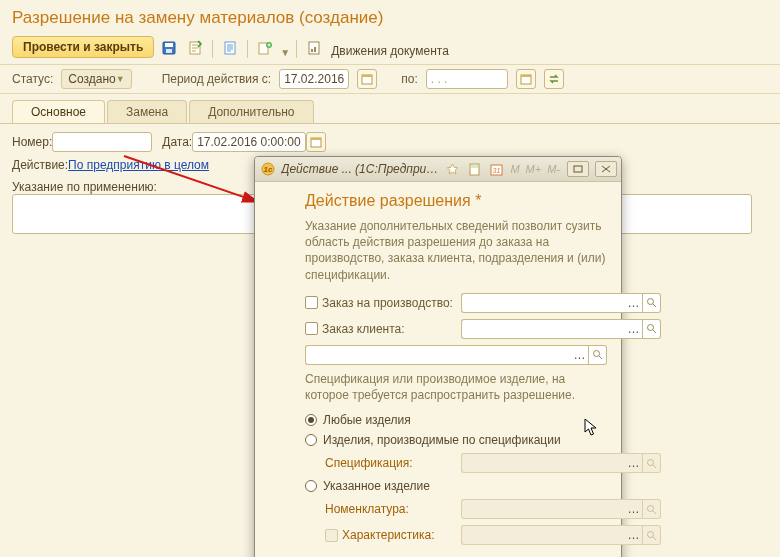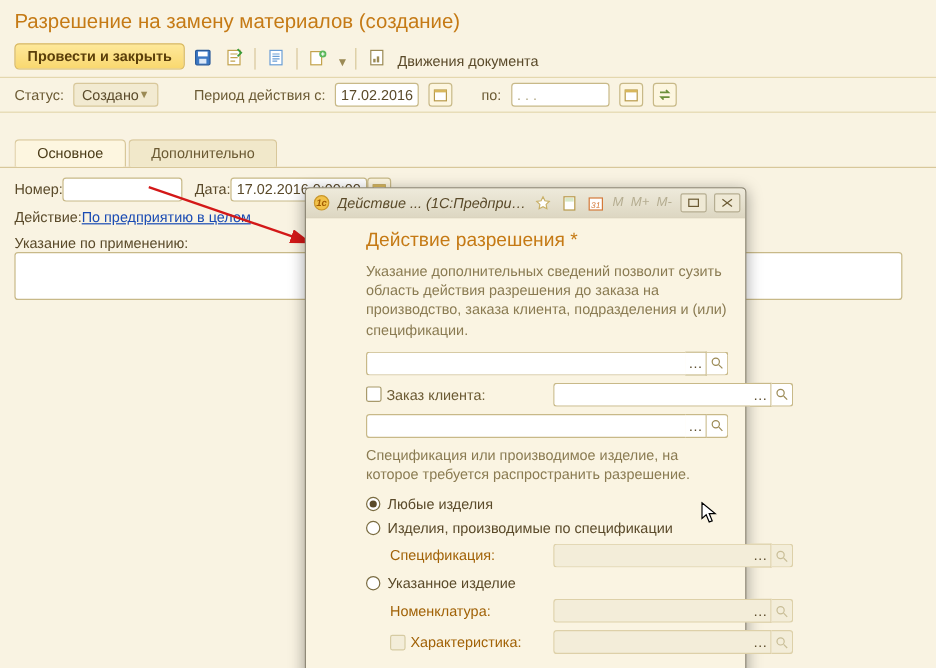--- a/index.html
+++ b/index.html
@@ -98,21 +98,20 @@
   }
   .tab {
     background: #f1e8ca;
     border: 1px solid #d8c79a;
     border-bottom: none;
     border-radius: 4px 4px 0 0;
     padding: 4px 18px;
     font-size: 12px;
     color: #6b5a33;
     cursor: pointer;
-    margin-top: 16px;
   }
   .tab.active {
     background: #fdf6e0;
     color: #4a3b17;
     font-weight: 500;
   }
   .tab-body {
     border-top: 1px solid #d8c79a;
     margin: 0 0 0 0;
     padding: 8px 12px;
@@ -405,20 +404,21 @@
   </span>
   <span class="sq-btn">
     <svg width="12" height="12">
         <path d="M2 4h7l-2-2M10 8H3l2 2" fill="none" stroke="#6b8f3a" stroke-width="1.4"></path>
       </svg>
   </span>
 </div>
 
 <div class="tabs">
   <div class="tab active">Основное</div>
+  <div class="tab">Замена</div>
   <div class="tab">Дополнительно</div>
 </div>
 
 <div class="tab-body">
   <div class="form-row">
     <label>Номер:</label>
     <input class="text-input" style="width: 100px;">
     <span style="width:10px"></span>
     <label>Дата:</label>
     <span class="date-field">
@@ -489,20 +489,24 @@
           <path d="M1 1l8 6M9 1l-8 6" stroke="#6b5a33"></path>
         </svg>
       </span>
   </div>
 
   <div class="modal-body">
     <div class="modal-heading">Действие разрешения *</div>
     <div class="modal-desc">Указание дополнительных сведений позволит сузить область действия разрешения до заказа на производство, заказа клиента, подразделения и (или) спецификации.</div>
 
     <div class="field-row">
+      <span class="lbl">
+          <span class="chk"></span>
+          <span>Заказ на производство:</span>
+        </span>
       <span class="combo">
         <input style="">
         <span class="combo-btn mid">…</span>
         <span class="combo-btn last">
             <svg width="11" height="11">
               <circle cx="4.5" cy="4.5" r="3" fill="none" stroke="#9b8a55"></circle>
               <line x1="7" y1="7" x2="10" y2="10" stroke="#9b8a55"></line>
             </svg>
           </span>
       </span>

